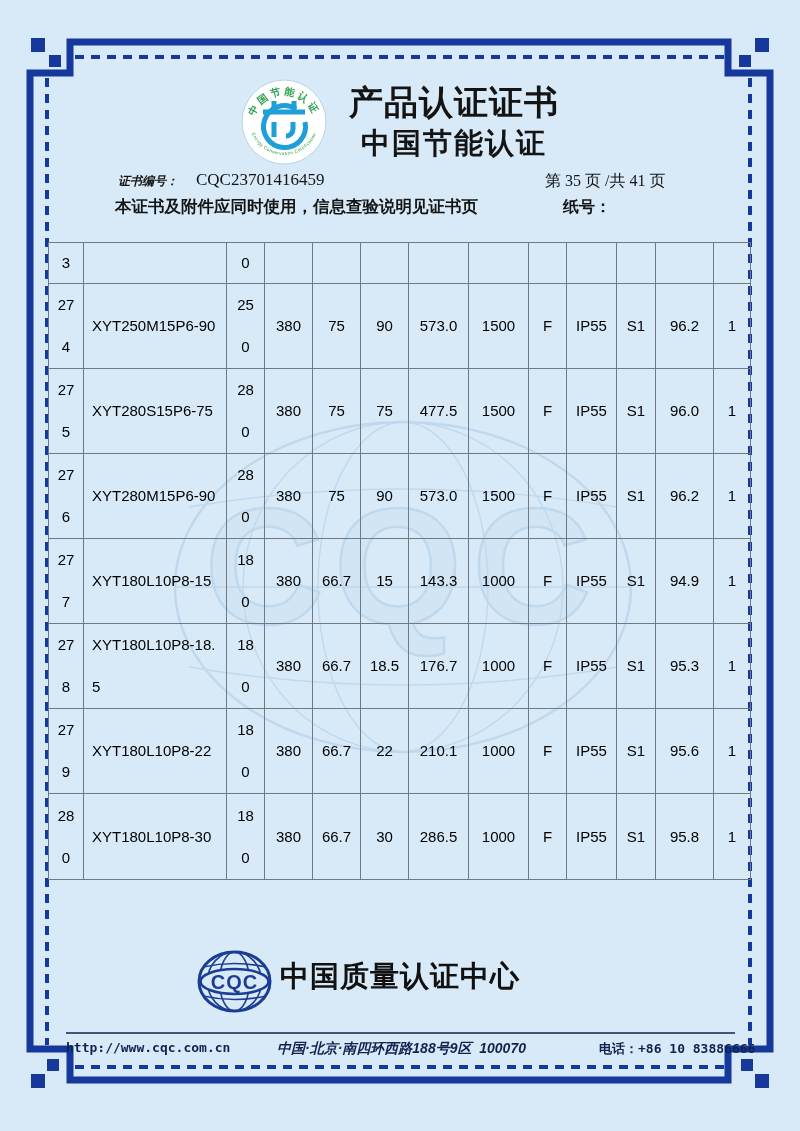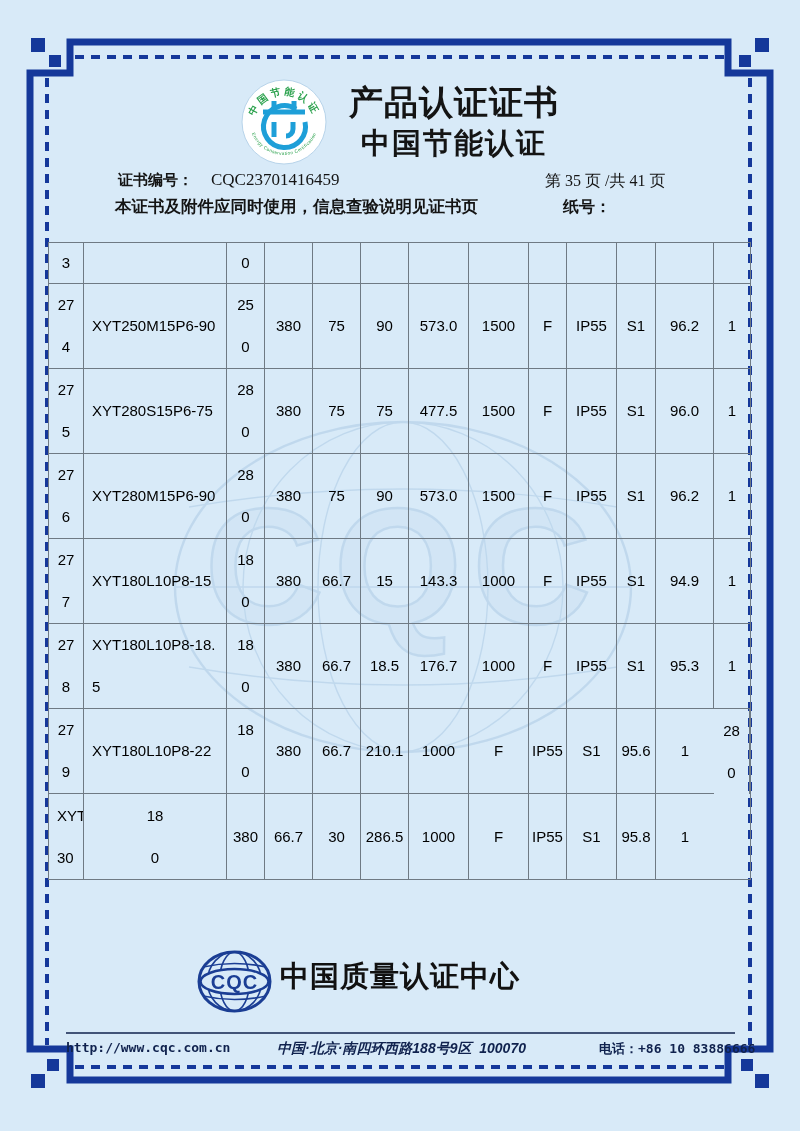--- a/index.html
+++ b/index.html
@@ -12,21 +12,21 @@
     color:var(--ink,#141414);
   }
   .abs{position:absolute;}
   svg text{font-family:"Liberation Sans",sans-serif;}
 
   
   .title-wrap{left:254px;top:82px;width:400px;text-align:center;}
   .main-title{font-size:34px;font-weight:bold;letter-spacing:1px;color:var(--title,#141414);line-height:40px;}
   .sub-title{font-size:29px;font-weight:600;letter-spacing:2px;line-height:34px;margin-top:4px;}
   .cert-row{left:118px;top:170px;font-size:15px;}
-  .cert-label{font-family:"Liberation Serif",serif;font-weight:bold;font-size:15px;}
+  .cert-label{font-family:"Liberation Serif",serif;font-style:italic;font-weight:bold;font-size:12px;}
   .cert-number{font-family:"Liberation Serif",serif;font-size:17px;margin-left:18px;}
   .page-info{left:545px;top:171px;font-family:"Liberation Serif",serif;font-size:16px;}
   .notice{left:115px;top:196px;font-size:16.5px;font-weight:bold;}
   .paper-label{left:563px;top:197px;font-size:16px;font-weight:bold;}
 
   
   .spec-table{
     left:48px;top:242px;
     display:grid;
     grid-template-columns:35px 143px 38px 48px 48px 48px 60px 60px 38px 50px 39px 58px 36px;
@@ -205,20 +205,21 @@
       <div class="cell">S1</div>
       <div class="cell">95.3</div>
       <div class="cell last-col">1</div>
       <div class="cell">27
 9</div>
       <div class="cell col-model">XYT180L10P8-22</div>
       <div class="cell">18
 0</div>
       <div class="cell">380</div>
       <div class="cell">66.7</div>
+      <div class="cell">22</div>
       <div class="cell">210.1</div>
       <div class="cell">1000</div>
       <div class="cell">F</div>
       <div class="cell">IP55</div>
       <div class="cell">S1</div>
       <div class="cell">95.6</div>
       <div class="cell last-col">1</div>
       <div class="cell last-row">28
 0</div>
       <div class="cell col-model last-row">XYT180L10P8-30</div>

